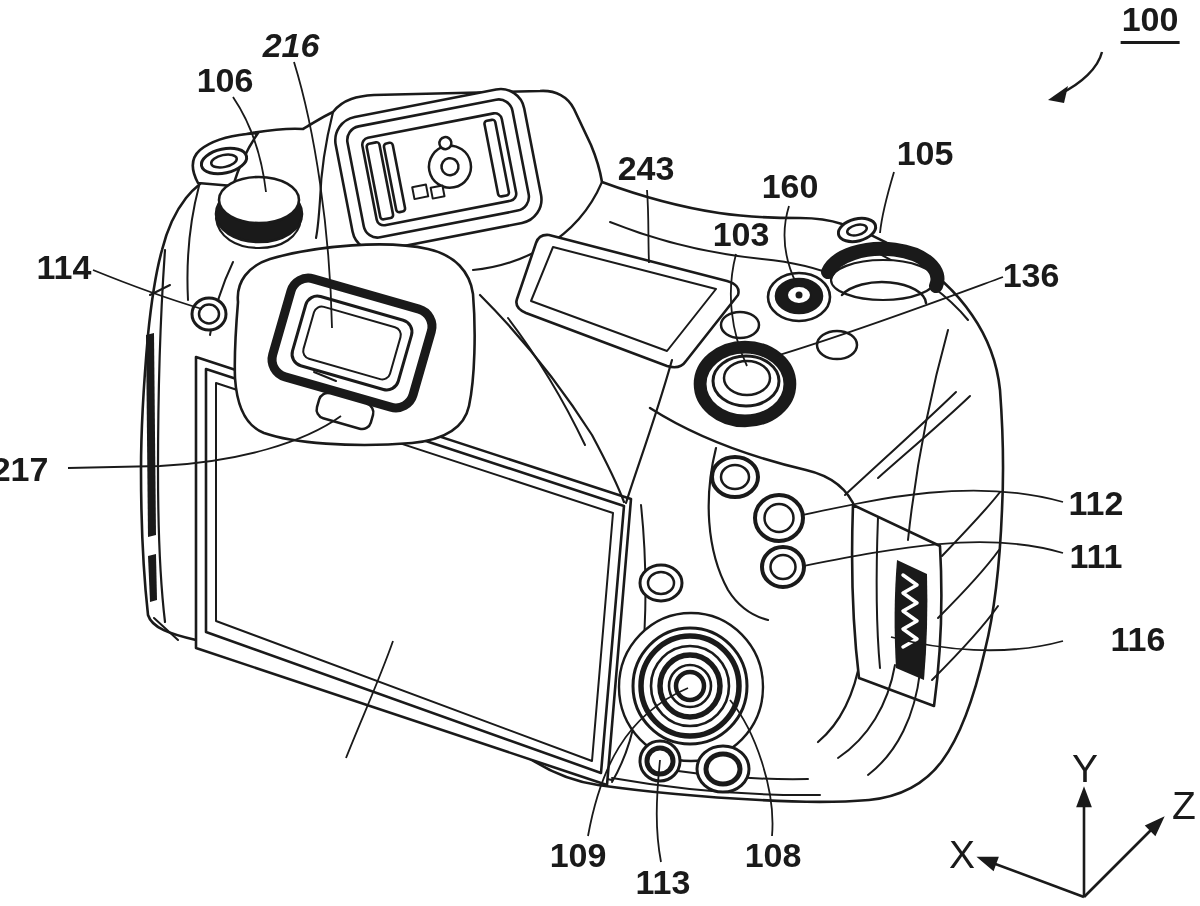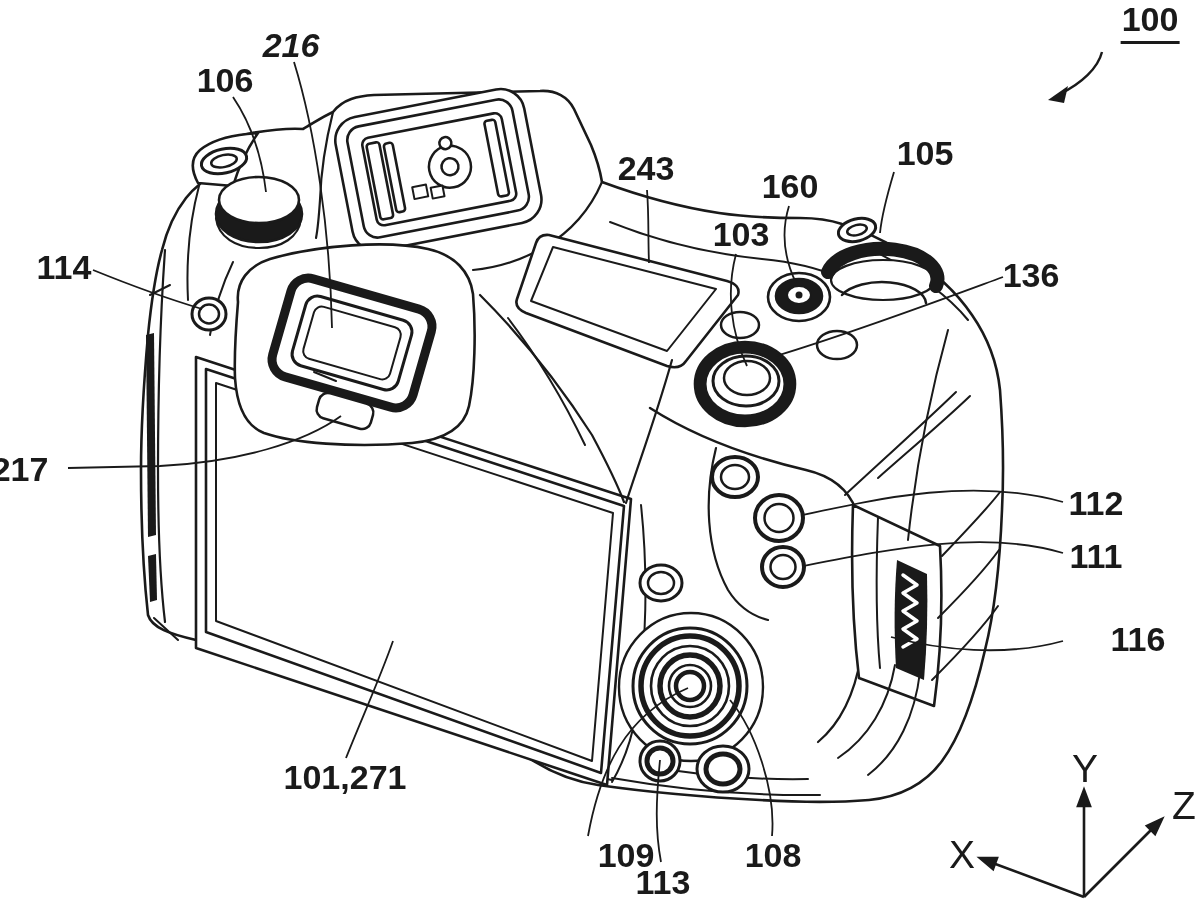--- a/index.html
+++ b/index.html
@@ -221,20 +221,19 @@
 <div class="ref" style="left:646px;top:168px;">243</div>
 <div class="ref" style="left:790px;top:186px;">160</div>
 <div class="ref" style="left:897px;top:153px;margin-left:28px;">105</div>
 <div class="ref" style="left:741px;top:234px;">103</div>
 <div class="ref" style="left:1031px;top:275px;">136</div>
 <div class="ref" style="left:64px;top:267px;">114</div>
 <div class="ref" style="left:20px;top:469px;">217</div>
 <div class="ref" style="left:1096px;top:503px;">112</div>
 <div class="ref" style="left:1096px;top:556px;">111</div>
 <div class="ref" style="left:1096px;top:639px;margin-left:42px;">116</div>
-<div class="ref" style="left:345px;top:777px;">101,271</div>
-<div class="ref" style="left:578px;top:855px;margin-left:48px;">109</div>
+<div class="ref" style="left:578px;top:855px;">109</div>
 <div class="ref" style="left:663px;top:882px;">113</div>
 <div class="ref" style="left:773px;top:855px;">108</div>
 <div class="axis" style="left:962px;top:855px;">X</div>
 <div class="axis" style="left:1085px;top:769px;">Y</div>
 <div class="axis" style="left:1184px;top:806px;">Z</div>
 </div>
 
 </body></html>

